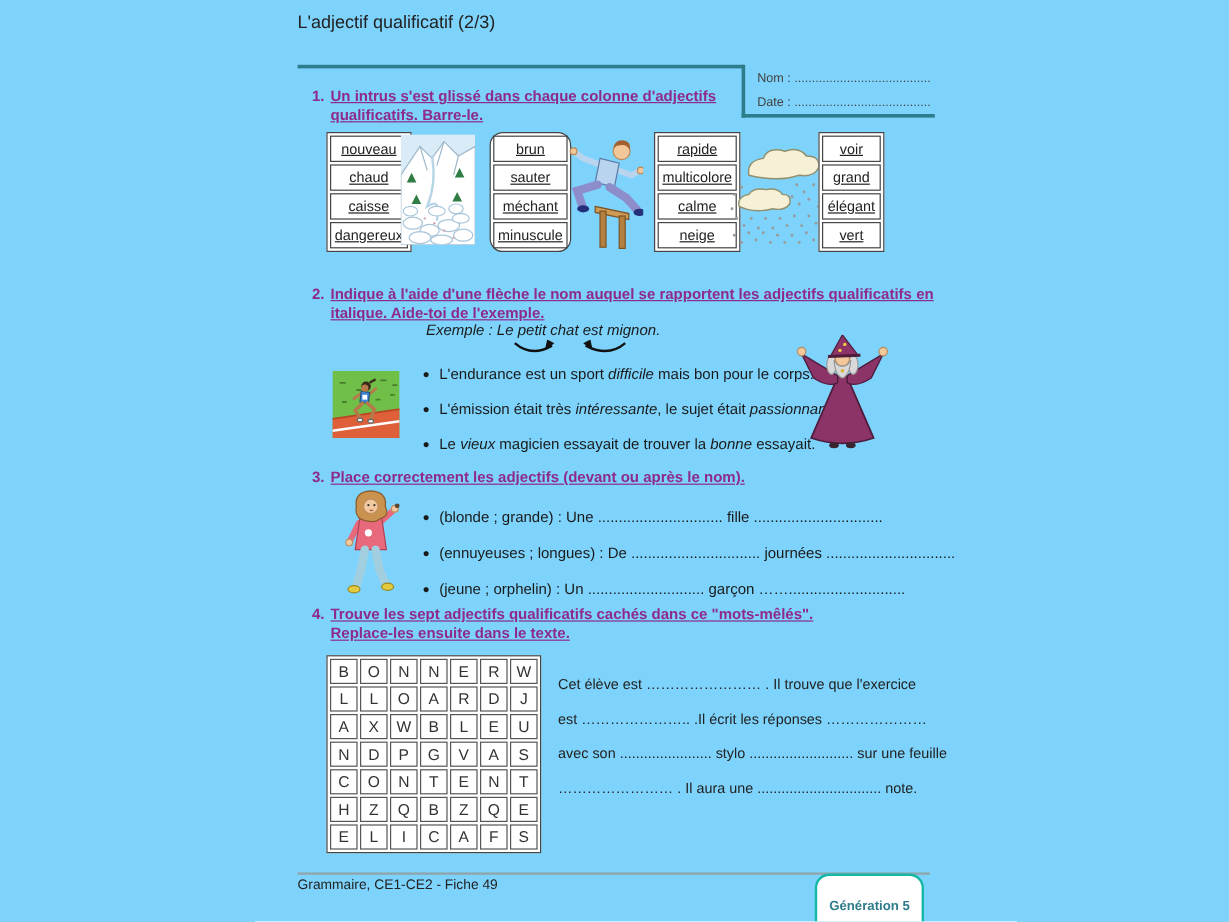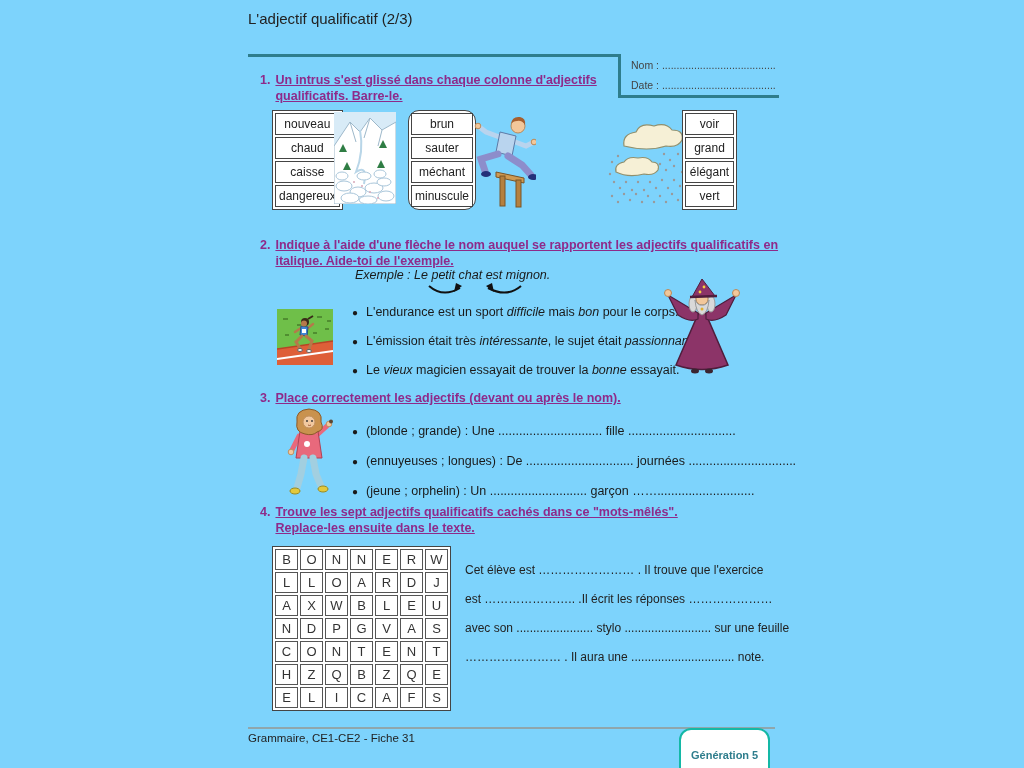--- a/index.html
+++ b/index.html
@@ -9,21 +9,21 @@
   #title{left:248px;top:10px;font-size:15px;color:#222;}
   #rule-top{left:248px;top:54px;width:372px;height:3px;background:#2e7d8c;}
   #namedate{left:618px;top:54px;width:158px;height:41px;border-left:3px solid #2e7d8c;
             border-bottom:3px solid #2e7d8c;font-size:10.5px;color:#444;}
   #namedate .nd-line{margin:3px 0 0 10px;line-height:17px;white-space:nowrap;overflow:hidden;}
   .ex{display:flex;gap:5px;color:#8e2a8a;font-weight:bold;font-size:12.5px;line-height:1.3;}
   .ex .num{flex:0 0 auto;}
   .ex .txt div{text-decoration:underline;}
   .wtab{border-collapse:separate;border-spacing:2px;border:1px solid #444;background:#fff;}
   .wtab td{border:1px solid #444;text-align:center;font-size:12px;color:#222;
-           height:18px;padding:1px 3px;font-weight:normal;}
+           height:18px;padding:1px 3px;font-weight:normal;text-decoration:underline;}
   .grid{border-collapse:separate;border-spacing:2px;border:1px solid #444;background:#fff;}
   .grid td{border:1px solid #555;width:21px;height:19px;text-align:center;
            font-size:13px;color:#333;padding:0;}
   .blt-line{display:flex;gap:8px;font-size:12.5px;color:#1a1a1a;margin-bottom:13px;white-space:nowrap;}
   .blt{font-size:10px;line-height:16px;}
   #example{left:355px;top:268px;font-size:12.5px;color:#1a1a1a;white-space:nowrap;}
   .fill-line{font-size:12px;color:#222;line-height:29px;white-space:nowrap;}
   #rule-bottom{left:248px;top:727px;width:527px;height:2px;background:#8fa6ac;}
   #footer-left{left:248px;top:732px;font-size:11.5px;color:#222;}
   #badge{left:679px;top:728px;border:2px solid #14b8a6;border-radius:12px;background:#fff;
@@ -124,20 +124,36 @@
     <circle cx="8" cy="14" r="2.8" fill="#f2c79a" stroke="#b98a5a"></circle>
     <polygon points="30,20 46,24 42,44 26,40" fill="#b9d4ee" stroke="#5d7aa6"></polygon>
     <polyline points="28,42 11,47 15,59" stroke="#8d8dcb" stroke-width="7" fill="none" stroke-linecap="round"></polyline>
     <polyline points="38,44 52,53 61,63" stroke="#8d8dcb" stroke-width="7" fill="none" stroke-linecap="round"></polyline>
     <ellipse cx="16" cy="62" rx="5" ry="3" fill="#24307a"></ellipse>
     <ellipse cx="63" cy="65" rx="5" ry="3" fill="#24307a"></ellipse>
     <circle cx="48" cy="14" r="7" fill="#f2c79a" stroke="#b98a5a"></circle>
     <path d="M41,12 Q42,4 50,5 Q56,6 55,13 Q52,8 47,9 Q43,9 41,12 Z" fill="#a65f2e"></path>
   </svg>
 
+  <table class="abs wtab" style="left:545px;top:110px;width:64px;">
+    <tbody>
+        <tr>
+          <td>rapide</td>
+        </tr>
+    <tr>
+          <td>multicolore</td>
+        </tr>
+    <tr>
+          <td>calme</td>
+        </tr>
+    <tr>
+          <td>neige</td>
+        </tr>
+  </tbody>
+    </table>
 
   <svg class="abs" style="left:608px;top:118px;" width="80" height="86">
     <path d="M16,28 Q14,16 28,14 Q32,4 46,8 Q58,4 64,12 Q76,12 74,22 Q70,30 58,28 Q40,34 16,28 Z" fill="#f6f0d6" stroke="#90906e" stroke-width="1.2"></path>
     <path d="M8,54 Q6,46 16,44 Q20,38 30,40 Q40,38 44,44 Q52,44 50,52 Q46,58 36,56 Q20,60 8,54 Z" fill="#f6f0d6" stroke="#90906e" stroke-width="1.2"></path>
     <g fill="#9a9a9a">
       <circle cx="4" cy="44" r="1.2"></circle>
         <circle cx="10" cy="38" r="1.2"></circle>
         <circle cx="56" cy="36" r="1.2"></circle>
         <circle cx="62" cy="42" r="1.2"></circle>
       <circle cx="70" cy="36" r="1.2"></circle>
@@ -226,21 +242,21 @@
     <ellipse cx="23" cy="41" rx="2.4" ry="1.6" fill="#eeeeee" stroke="#666"></ellipse>
     <ellipse cx="32" cy="42" rx="2.4" ry="1.6" fill="#eeeeee" stroke="#666"></ellipse>
     <circle cx="28" cy="13" r="4" fill="#3a2a18"></circle>
     <circle cx="27" cy="14.5" r="3" fill="#b5794a"></circle>
     <line x1="31" y1="10" x2="36" y2="7" stroke="#3a2a18" stroke-width="2"></line>
   </svg>
 
   <div class="abs" style="left:352px;top:305px;">
     <div class="blt-line">
         <span class="blt">●</span>
-        <span><span>L'endurance est un sport </span><span style="font-style: italic;">difficile</span><span> mais </span><span style="font-style: italic; text-align: center;">bon</span><span> pour le corps.</span></span>
+        <span><span>L'endurance est un sport </span><span style="font-style: italic;">difficile</span><span> mais </span><span style=" text-align: center;">bon</span><span> pour le corps.</span></span>
       </div>
     <div class="blt-line">
         <span class="blt">●</span>
         <span><span>L'émission était très </span><span style="font-style: italic;">intéressante</span><span>, le sujet était </span><span style="font-style: italic;">passionnant</span><span>.</span></span>
       </div>
     <div class="blt-line">
         <span class="blt">●</span>
         <span><span>Le </span><span style="font-style: italic;">vieux</span><span> magicien essayait de trouver la </span><span style="font-style: italic;">bonne</span><span> essayait.</span></span>
       </div>
   </div>
@@ -382,16 +398,16 @@
     </table>
 
   <div class="abs" style="left:465px;top:556px;width:315px;">
     <div class="fill-line">Cet élève est …………………… . Il trouve que l'exercice</div>
     <div class="fill-line">est ………………….. .Il écrit les réponses …………………</div>
     <div class="fill-line">avec son ....................... stylo .......................... sur une feuille</div>
     <div class="fill-line">…………………… . Il aura une ............................... note.</div>
   </div>
 
   <div class="abs" id="rule-bottom"></div>
-  <div class="abs" id="footer-left">Grammaire, CE1-CE2 - Fiche 31</div>
+  <div class="abs" id="footer-left">Grammaire, CE1-CE2 - Fiche 49</div>
   <div class="abs" id="badge">Génération 5</div>
 
 </div>
 
 </body></html>

